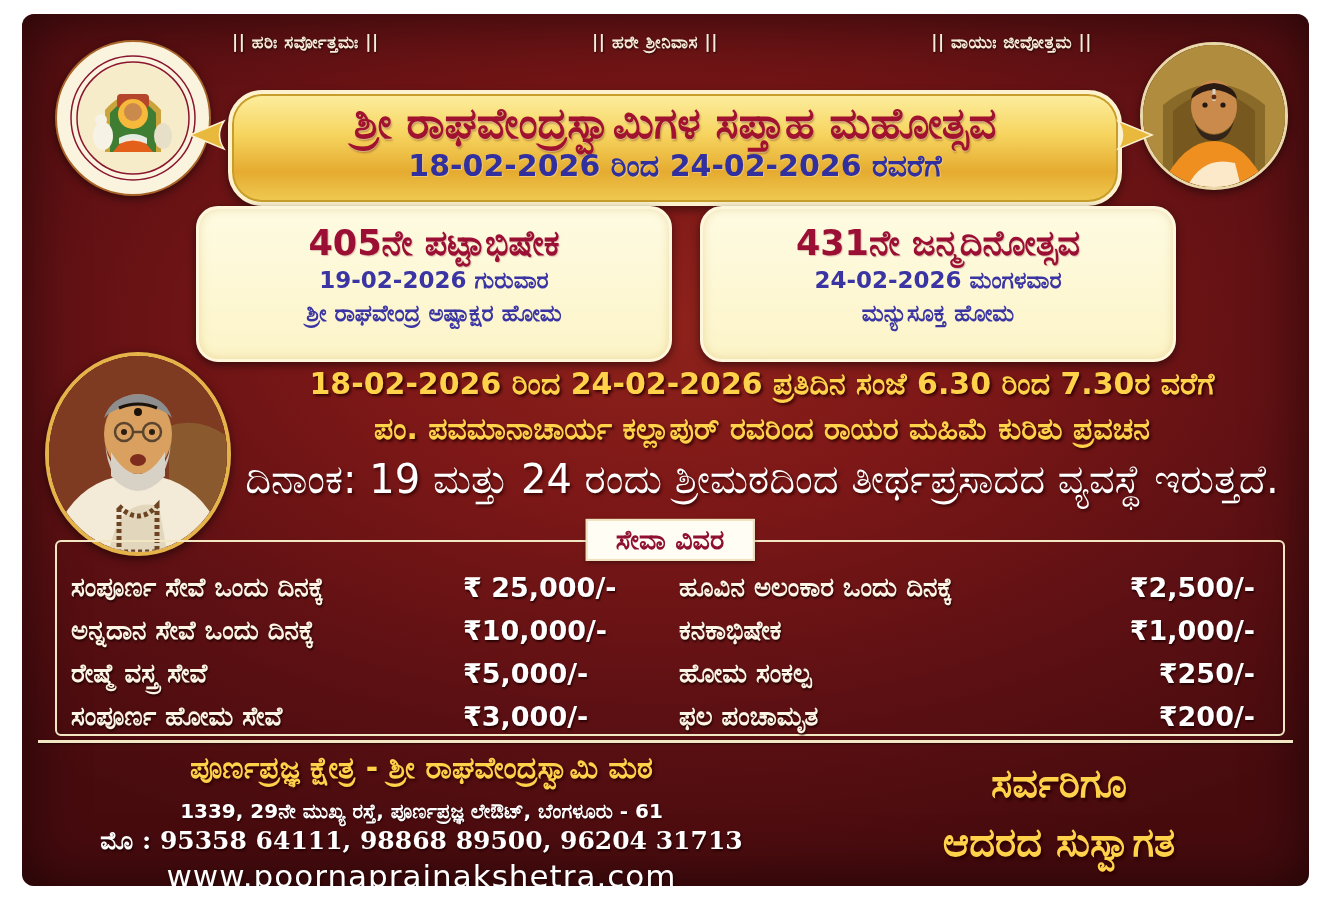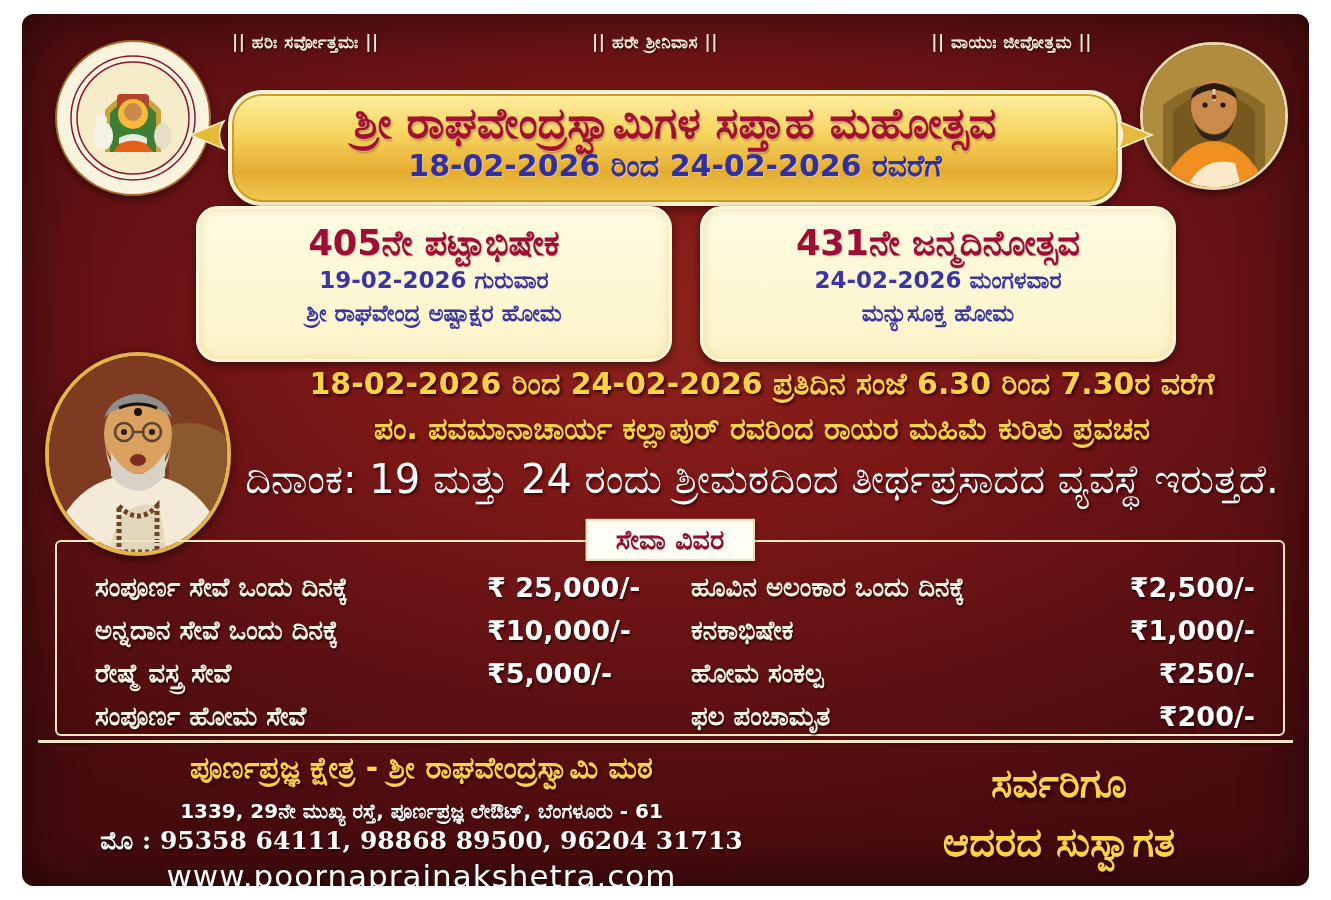--- a/index.html
+++ b/index.html
@@ -86,21 +86,21 @@
     box-sizing:border-box;
   }
   .seva-pill{
     position:absolute;left:50%;top:0;transform:translate(-50%,-55%);
     background:#fffdf4;border:2px solid #efe2bd;border-radius:0;
     padding:3px 28px;font-size:27px;font-weight:bold;color:#8f1030;
     box-shadow:0 2px 5px rgba(0,0,0,.4);white-space:nowrap;
   }
   .seva-cols{
     display:grid;grid-template-columns:1fr 1fr;column-gap:26px;
-    padding:24px 22px 0 38px;
+    padding:24px 22px 0 14px;
   }
   .seva-col{display:grid;grid-auto-rows:43px;align-items:center;}
   .seva-row{display:grid;align-items:center;color:#fcf5e6;font-weight:bold;}
   .seva-col.first .seva-row{grid-template-columns:392px 1fr;}
   .seva-col.second .seva-row{grid-template-columns:1fr 164px;}
   .seva-label{font-size:26px;text-shadow:1px 2px 2px rgba(30,0,0,.8);}
   .seva-price{font-size:27px;color:#ffffff;text-shadow:1px 2px 2px rgba(30,0,0,.8);}
   .seva-col.second .seva-price{text-align:right;padding-right:6px;}
   
   .divider{position:absolute;left:16px;top:726px;width:1255px;height:3px;
@@ -239,20 +239,21 @@
           <div class="seva-row">
             <span class="seva-label">ಅನ್ನದಾನ ಸೇವೆ ಒಂದು ದಿನಕ್ಕೆ</span>
             <span class="seva-price">₹10,000/-</span>
           </div>
           <div class="seva-row">
             <span class="seva-label">ರೇಷ್ಮೆ ವಸ್ತ್ರ ಸೇವೆ</span>
             <span class="seva-price">₹5,000/-</span>
           </div>
           <div class="seva-row">
             <span class="seva-label">ಸಂಪೂರ್ಣ ಹೋಮ ಸೇವೆ</span>
+            <span class="seva-price">₹3,000/-</span>
           </div>
         </div>
         <div class="seva-col second">
           <div class="seva-row">
             <span class="seva-label">ಹೂವಿನ ಅಲಂಕಾರ ಒಂದು ದಿನಕ್ಕೆ</span>
             <span class="seva-price">₹2,500/-</span>
           </div>
           <div class="seva-row">
             <span class="seva-label">ಕನಕಾಭಿಷೇಕ</span>
             <span class="seva-price">₹1,000/-</span>

